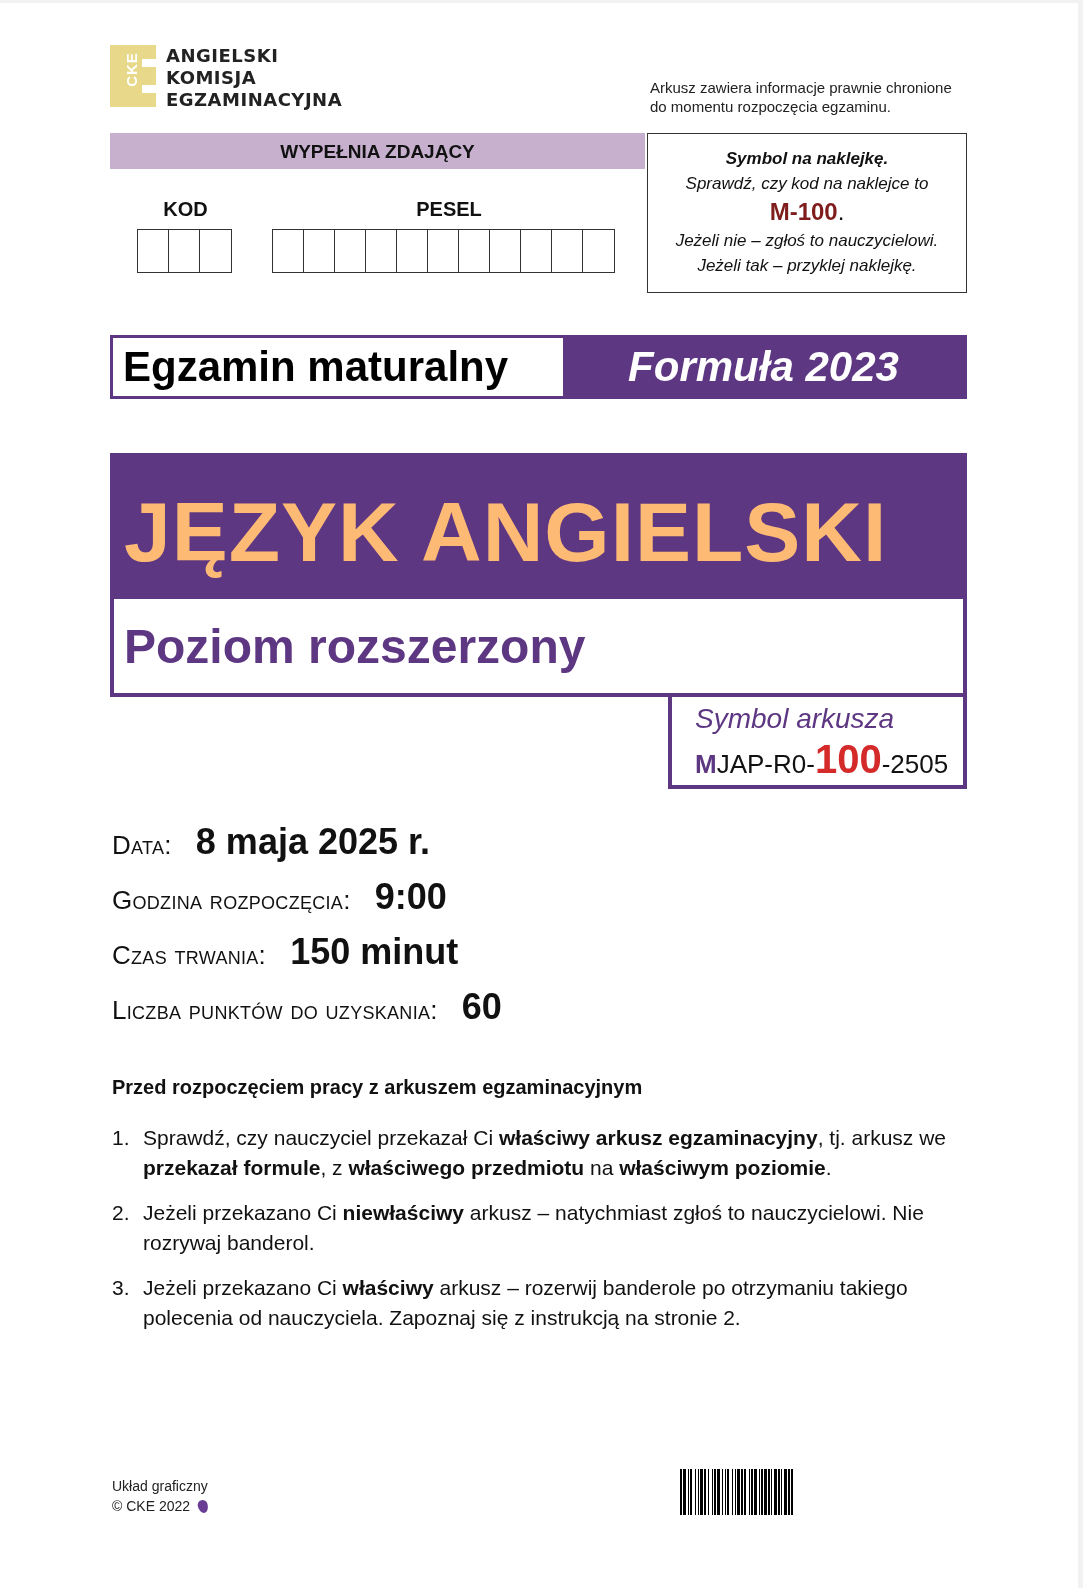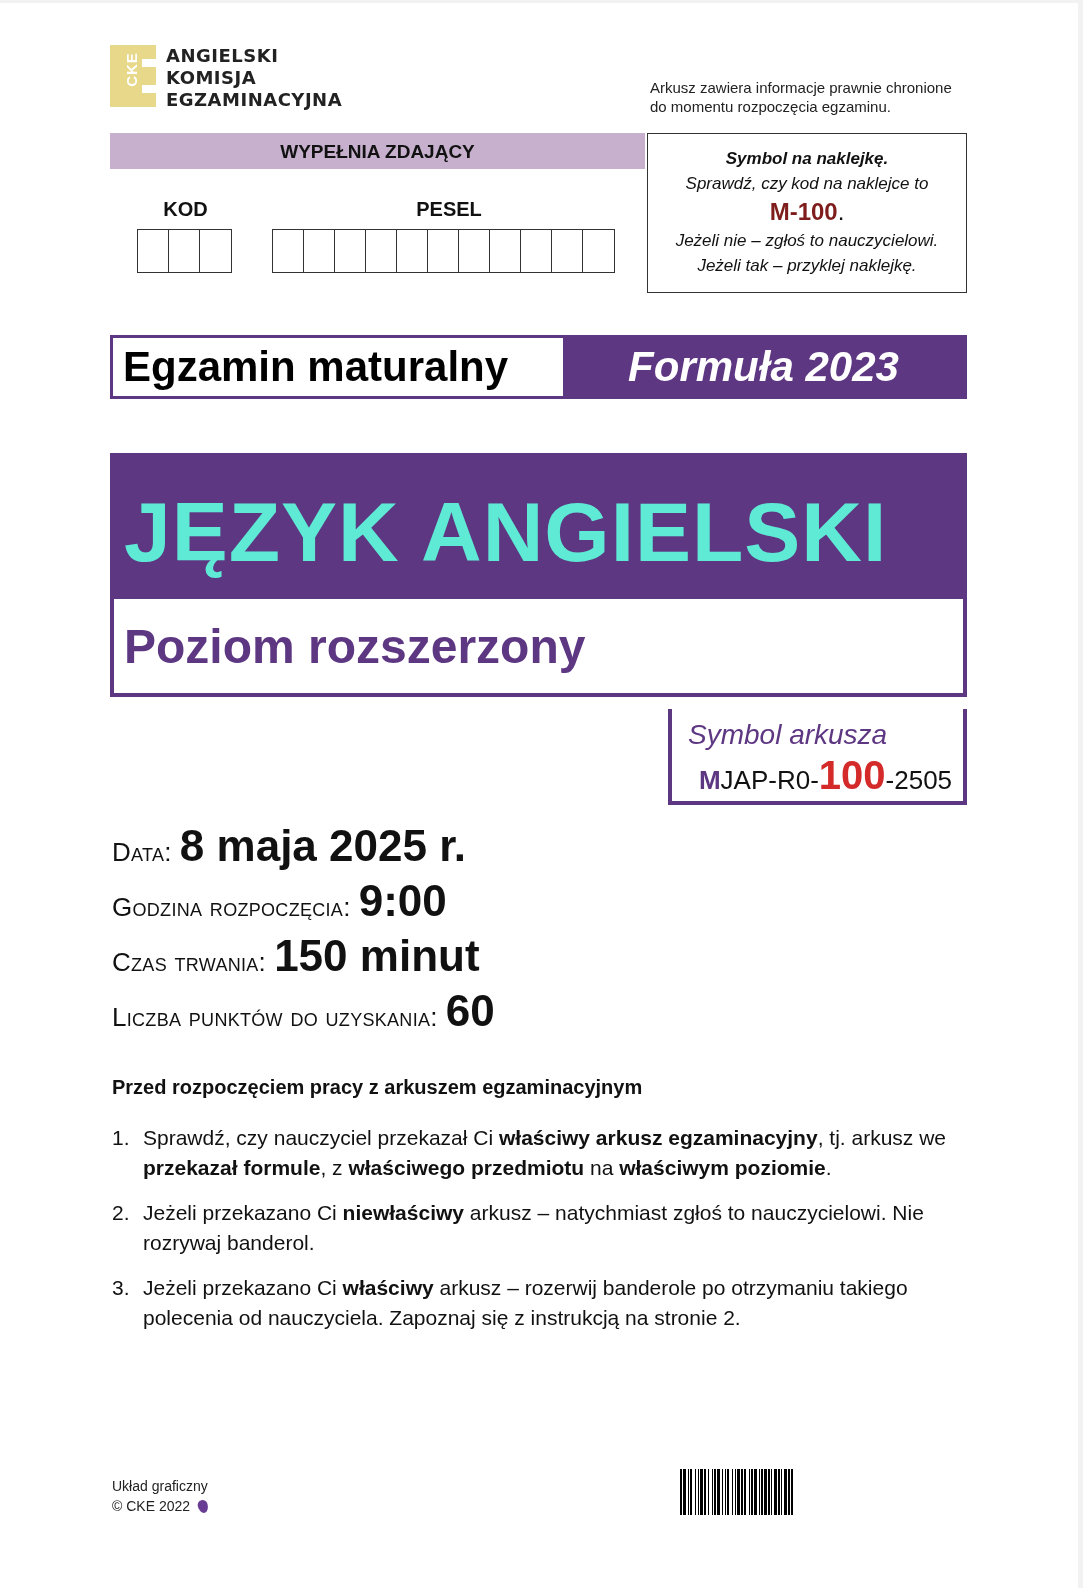--- a/index.html
+++ b/index.html
@@ -36,35 +36,35 @@
   .sticker .code { color: #7f1d1d; font-weight: bold; font-style: normal; }
 
   
   .exam-banner { position: absolute; left: 110px; top: 332px; width: 857px; height: 64px; border: 3px solid #5e3783; display: flex; }
   .exam-left { width: 450px; background: #fff; font-weight: bold; font-size: 42px; line-height: 58px; padding-left: 10px; color: #000; }
   .exam-right { flex: 1; background: #5e3783; color: #fff; font-weight: bold; font-style: italic; font-size: 42px;
                 line-height: 58px; text-align: center; }
 
   
   .subject { position: absolute; left: 110px; top: 450px; width: 857px; height: 244px; border: 4px solid #5e3783; }
-  .subject-title { height: 142px; background: #5e3783; color: #5eead4; font-weight: bold; font-size: 84px; line-height: 150px;
+  .subject-title { height: 142px; background: #5e3783; color: #fdba74; font-weight: bold; font-size: 84px; line-height: 150px;
                    padding-left: 10px; letter-spacing: 1px; }
   .subject-level { color: #5e3783; font-weight: bold; font-size: 48px; line-height: 96px; padding-left: 10px; }
 
-  .symbol { position: absolute; left: 668px; top: 706px; width: 299px; height: 96px; border: 4px solid #5e3783; border-top: none; padding-left: 16px; }
+  .symbol { position: absolute; left: 668px; top: 690px; width: 299px; height: 96px; border: 4px solid #5e3783; border-top: none; padding-left: 23px; }
   .symbol-label { color: #5e3783; font-style: italic; font-size: 28px; line-height: 44px; padding-top: 4px; }
-  .symbol-code { font-size: 26px; line-height: 36px; color: #111; text-align: center; }
+  .symbol-code { font-size: 26px; line-height: 36px; color: #111; }
   .symbol-code .m { color: #5e3783; font-weight: bold; }
   .symbol-code .num { color: #d42a2a; font-weight: bold; font-size: 40px; }
 
   
   .info { position: absolute; left: 112px; top: 818px; }
   .info-row { height: 55px; display: flex; align-items: baseline; }
   .info-label { font-size: 26px; font-variant: small-caps; letter-spacing: 0.3px; }
-  .info-value { font-size: 44px; font-weight: bold; margin-left: 8px; text-align: right; }
+  .info-value { font-size: 36px; font-weight: bold; margin-left: 24px; text-align: right; }
 
   
   .instr-heading { position: absolute; left: 112px; top: 1073px; font-weight: bold; font-size: 20px; }
   .instr-list { position: absolute; left: 112px; top: 1120px; width: 850px; list-style: none; font-size: 21px; line-height: 30px; }
   .instr-list li { display: flex; margin-bottom: 15px; }
   .instr-list .n { width: 31px; flex: none; }
   .instr-list b { font-weight: bold; }
 
   
   .footer-left { position: absolute; left: 112px; top: 1473px; font-size: 14px; line-height: 20px; color: #222; }

